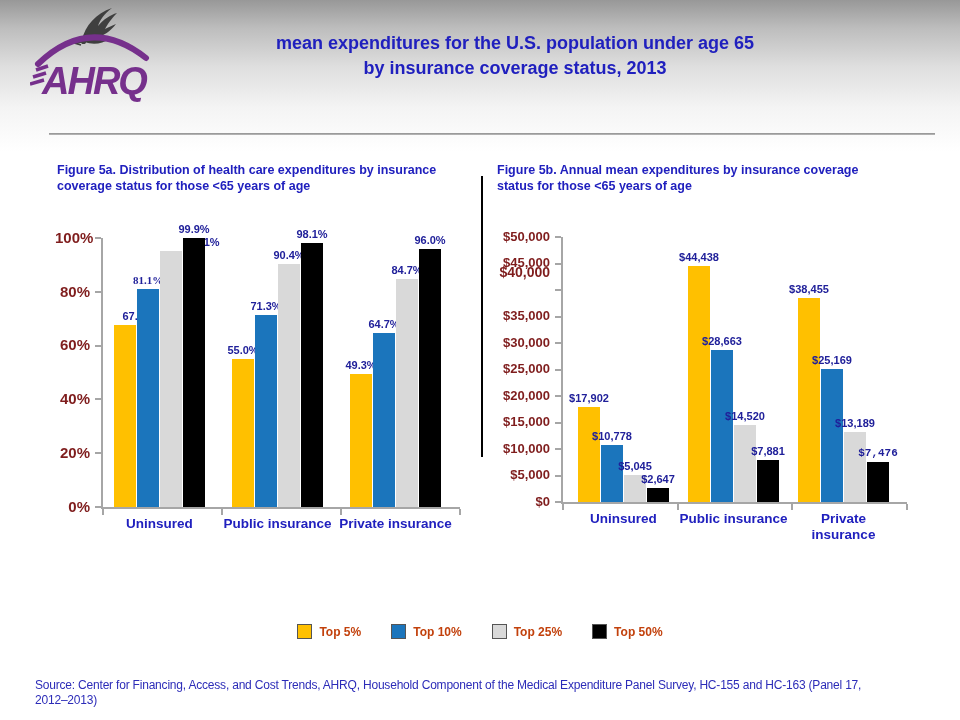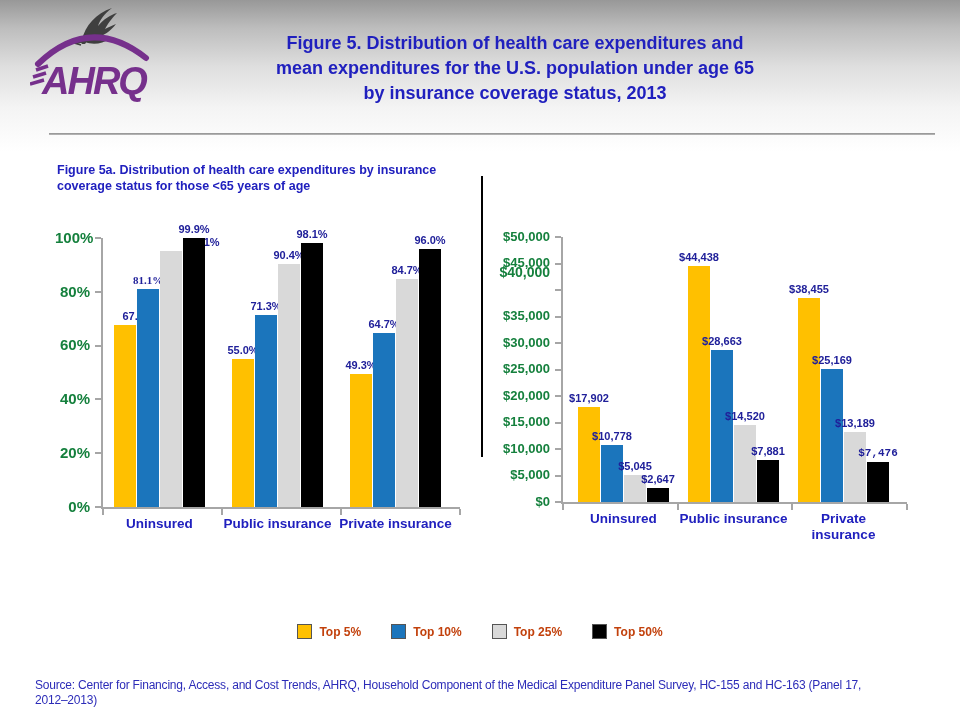--- a/index.html
+++ b/index.html
@@ -27,21 +27,21 @@
     font-size:12.5px; line-height:16px;
   }
   #sub0 { left:57px;  top:162px; }
   #sub1 { left:497px; top:162px; }
   .vdivider { position:absolute; left:481px; top:176px; width:2px; height:281px; background:#000; }
   .chart-panel { position:absolute; }
   #chart0 { left:55px;  top:225px; width:412px; height:330px; }
   #chart1 { left:495px; top:225px; width:424px; height:330px; }
   .axisl   { position:absolute; background:#a6a6a6; }
   .tickmark{ position:absolute; background:#a6a6a6; }
-  .ylab    { position:absolute; text-align:right; color:#15803d; font-weight:bold; white-space:nowrap; }
+  .ylab    { position:absolute; text-align:right; color:#7f1d1d; font-weight:bold; white-space:nowrap; }
   .bar     { position:absolute; }
   .vlab    { position:absolute; transform:translateX(-50%); color:#20209A; font-weight:bold;
              font-size:11px; white-space:nowrap; }
   .cat     { position:absolute; transform:translateX(-50%); color:#2020BE; font-weight:bold;
              text-align:center; white-space:pre-line; line-height:16px; }
   .legend  { position:absolute; left:170px; top:624px; width:620px;
              display:flex; justify-content:center; gap:30px; }
   .legend-item { display:flex; align-items:center; gap:7px; }
   .swatch  { width:15px; height:15px; border:1px solid #555; box-sizing:border-box; }
   .legend-label { color:#c2410c; font-weight:bold; font-size:12px; }
@@ -66,26 +66,26 @@
     <path d="M8,60 Q60,10 116,54" fill="none" stroke="#76308C" stroke-width="6" stroke-linecap="round"></path>
     <g stroke="#76308C" stroke-width="3.5">
       <path d="M6,66 l12,-4"></path>
         <path d="M3,73 l13,-4"></path>
         <path d="M0,80 l14,-4"></path>
     </g>
     <text x="12" y="90" font-size="38" font-weight="bold" font-style="italic" fill="#76308C" font-family="Liberation Sans, sans-serif" letter-spacing="-2">AHRQ</text>
   </svg>
 
   <div class="slide-title">
-    <div>Figure 5. Distribution of health care expenditures and</div>
     <div>mean expenditures for the U.S. population under age 65</div>
     <div>by insurance coverage status, 2013</div>
   </div>
 
   <div class="subtitle" id="sub0">Figure 5a. Distribution  of health care expenditures by insurance coverage status  for those  &lt;65 years of age</div>
+  <div class="subtitle" id="sub1">Figure 5b. Annual mean expenditures by insurance coverage status  for those  &lt;65 years of age</div>
 
   <div class="vdivider"></div>
 
   <div class="chart-panel" id="chart0">
       <div class="axisl" style="left: 46px; top: 13px; width: 2px; height: 269px;"></div>
       <div class="axisl" style="left: 46px; top: 282px; width: 359px; height: 2px;"></div>
       <div class="tickmark" style="left: 40px; top: 281px; width: 6px; height: 2px;"></div>
       <div class="ylab" style="left: 0px; width: 35px; top: 272.7px; font-size: 15px;">0%</div>
       <div class="tickmark" style="left: 40px; top: 227.2px; width: 6px; height: 2px;"></div>
       <div class="ylab" style="left: 0px; width: 35px; top: 218.9px; font-size: 15px;">20%</div>

